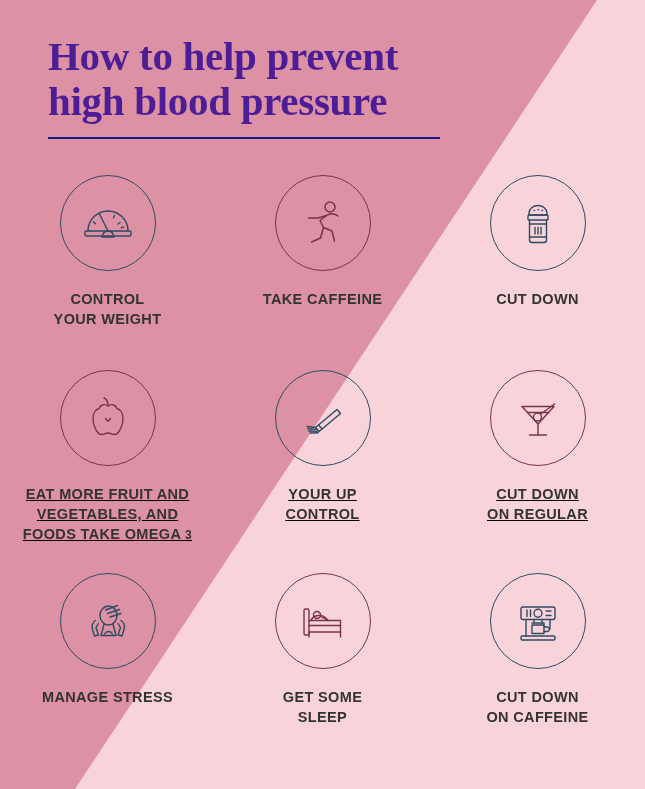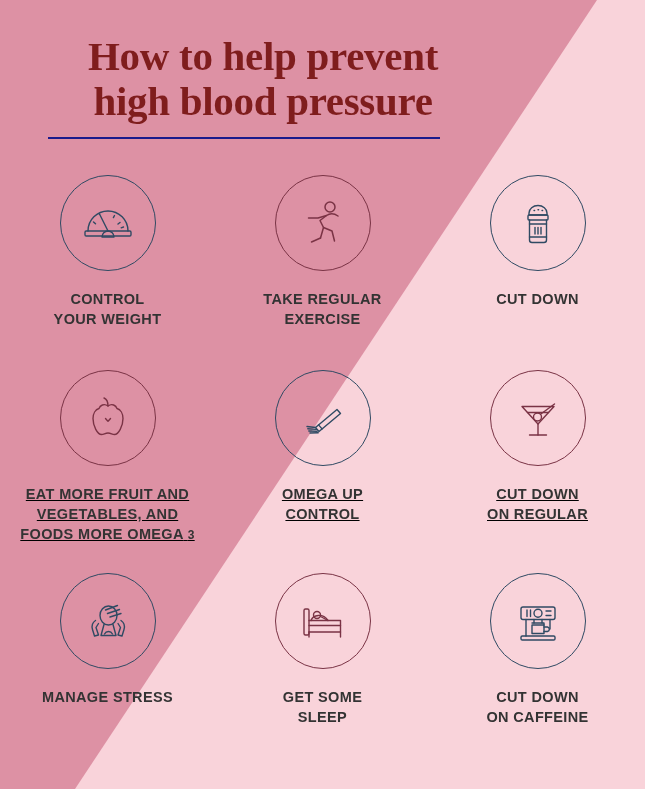--- a/index.html
+++ b/index.html
@@ -38,24 +38,23 @@
     position: absolute;
     left: 48px;
     top: 34px;
     width: 430px;
   }
   .title-line {
     font-family: "Liberation Serif", serif;
     font-weight: 700;
     font-size: 41px;
     line-height: 45px;
-    color: #7f1d1d;
+    color: #4c1d95;
     letter-spacing: -0.3px;
     white-space: nowrap;
-    text-align: center;
   }
   .title-rule {
     margin-top: 13px;
     width: 392px;
     height: 2px;
     background: #1a1a8c;
   }
   
   .grid {
     position: absolute;
@@ -148,22 +147,21 @@
           <div class="icon-circle warm">
             <svg width="58" height="58" viewBox="0 0 58 58" fill="none" stroke="#7a3345" stroke-width="1.5" stroke-linecap="round" stroke-linejoin="round">
               <circle cx="36" cy="13" r="5"></circle>
               <path d="M44 22 C40.5 19.5 36 19 32.5 21.5 L26 26.5 L29.5 33.5 L26.5 44"></path>
               <path d="M29.5 33.5 L38 37 L40.5 47"></path>
               <path d="M26.5 44 L17.5 48"></path>
               <path d="M32.5 21.5 L24 24 L14.5 24"></path>
             </svg>
           </div>
           <div class="caption">
-            <div>TAKE REGULAR</div>
-            <div>EXERCISE</div>
+            <div>TAKE CAFFEINE</div>
           </div>
         </div>
 
         <div class="cell">
           <div class="icon-circle">
             <svg width="54" height="54" viewBox="0 0 54 54" fill="none" stroke="#2f4a63" stroke-width="1.4" stroke-linecap="round" stroke-linejoin="round">
               <path d="M18 17 A9 7.5 0 0 1 36 17 L36 19 L18 19 Z"></path>
               <rect x="17" y="19" width="20" height="5" rx="1"></rect>
               <path d="M18.5 24 L18.5 44 A2.5 2.5 0 0 0 21 46.5 L33 46.5 A2.5 2.5 0 0 0 35.5 44 L35.5 24"></path>
               <path d="M18.5 28 L35.5 28"></path>
@@ -190,37 +188,37 @@
             <svg width="58" height="58" viewBox="0 0 58 58" fill="none" stroke="#7a3345" stroke-width="1.4" stroke-linecap="round" stroke-linejoin="round">
               <path d="M29 17 C25 14 21 16.5 20 19.5 C16.5 20.5 14 24.5 14 29.5 C14 37 18.5 45.5 22.5 45.5 C25 45.5 26 44 29 44 C32 44 33 45.5 35.5 45.5 C39.5 45.5 44 37 44 29.5 C44 24.5 41.5 20.5 38 19.5 C37 16.5 33 14 29 17 Z"></path>
               <path d="M29 17 C29 13 27.5 10 25 9"></path>
               <path d="M26.5 29.5 L28.7 32"></path>
               <path d="M31.5 29.5 L29.3 32"></path>
             </svg>
           </div>
           <div class="caption">
             <div>EAT MORE FRUIT AND</div>
             <div>VEGETABLES, AND</div>
-            <div><span>FOODS MORE OMEGA</span> <span class="sub">3</span></div>
+            <div><span>FOODS TAKE OMEGA</span> <span class="sub">3</span></div>
           </div>
         </div>
 
         <div class="cell">
           <div class="icon-circle">
             <svg width="58" height="58" viewBox="0 0 58 58" fill="none" stroke="#2f4a63" stroke-width="1.4" stroke-linecap="round" stroke-linejoin="round">
               <path d="M21.5 38.5 L43 20.5 L46.5 24.5 L25 42.5 Z"></path>
               <path d="M24.6 35.9 L28 39.9"></path>
               <path d="M13 37.5 L21.5 38.5"></path>
               <path d="M13.8 39.8 L22.3 40.4"></path>
               <path d="M14.8 42 L23.2 42.2"></path>
               <path d="M16 44 L24.2 43.8"></path>
             </svg>
           </div>
           <div class="caption">
-            <div>OMEGA UP</div>
+            <div>YOUR UP</div>
             <div>CONTROL</div>
           </div>
         </div>
 
         <div class="cell">
           <div class="icon-circle warm">
             <svg width="58" height="58" viewBox="0 0 58 58" fill="none" stroke="#7a3345" stroke-width="1.4" stroke-linecap="round" stroke-linejoin="round">
               <path d="M13 17.5 L45 17.5 L29 35 Z"></path>
               <path d="M18.5 23.5 L39.5 23.5"></path>
               <path d="M29 35 L29 46"></path>

